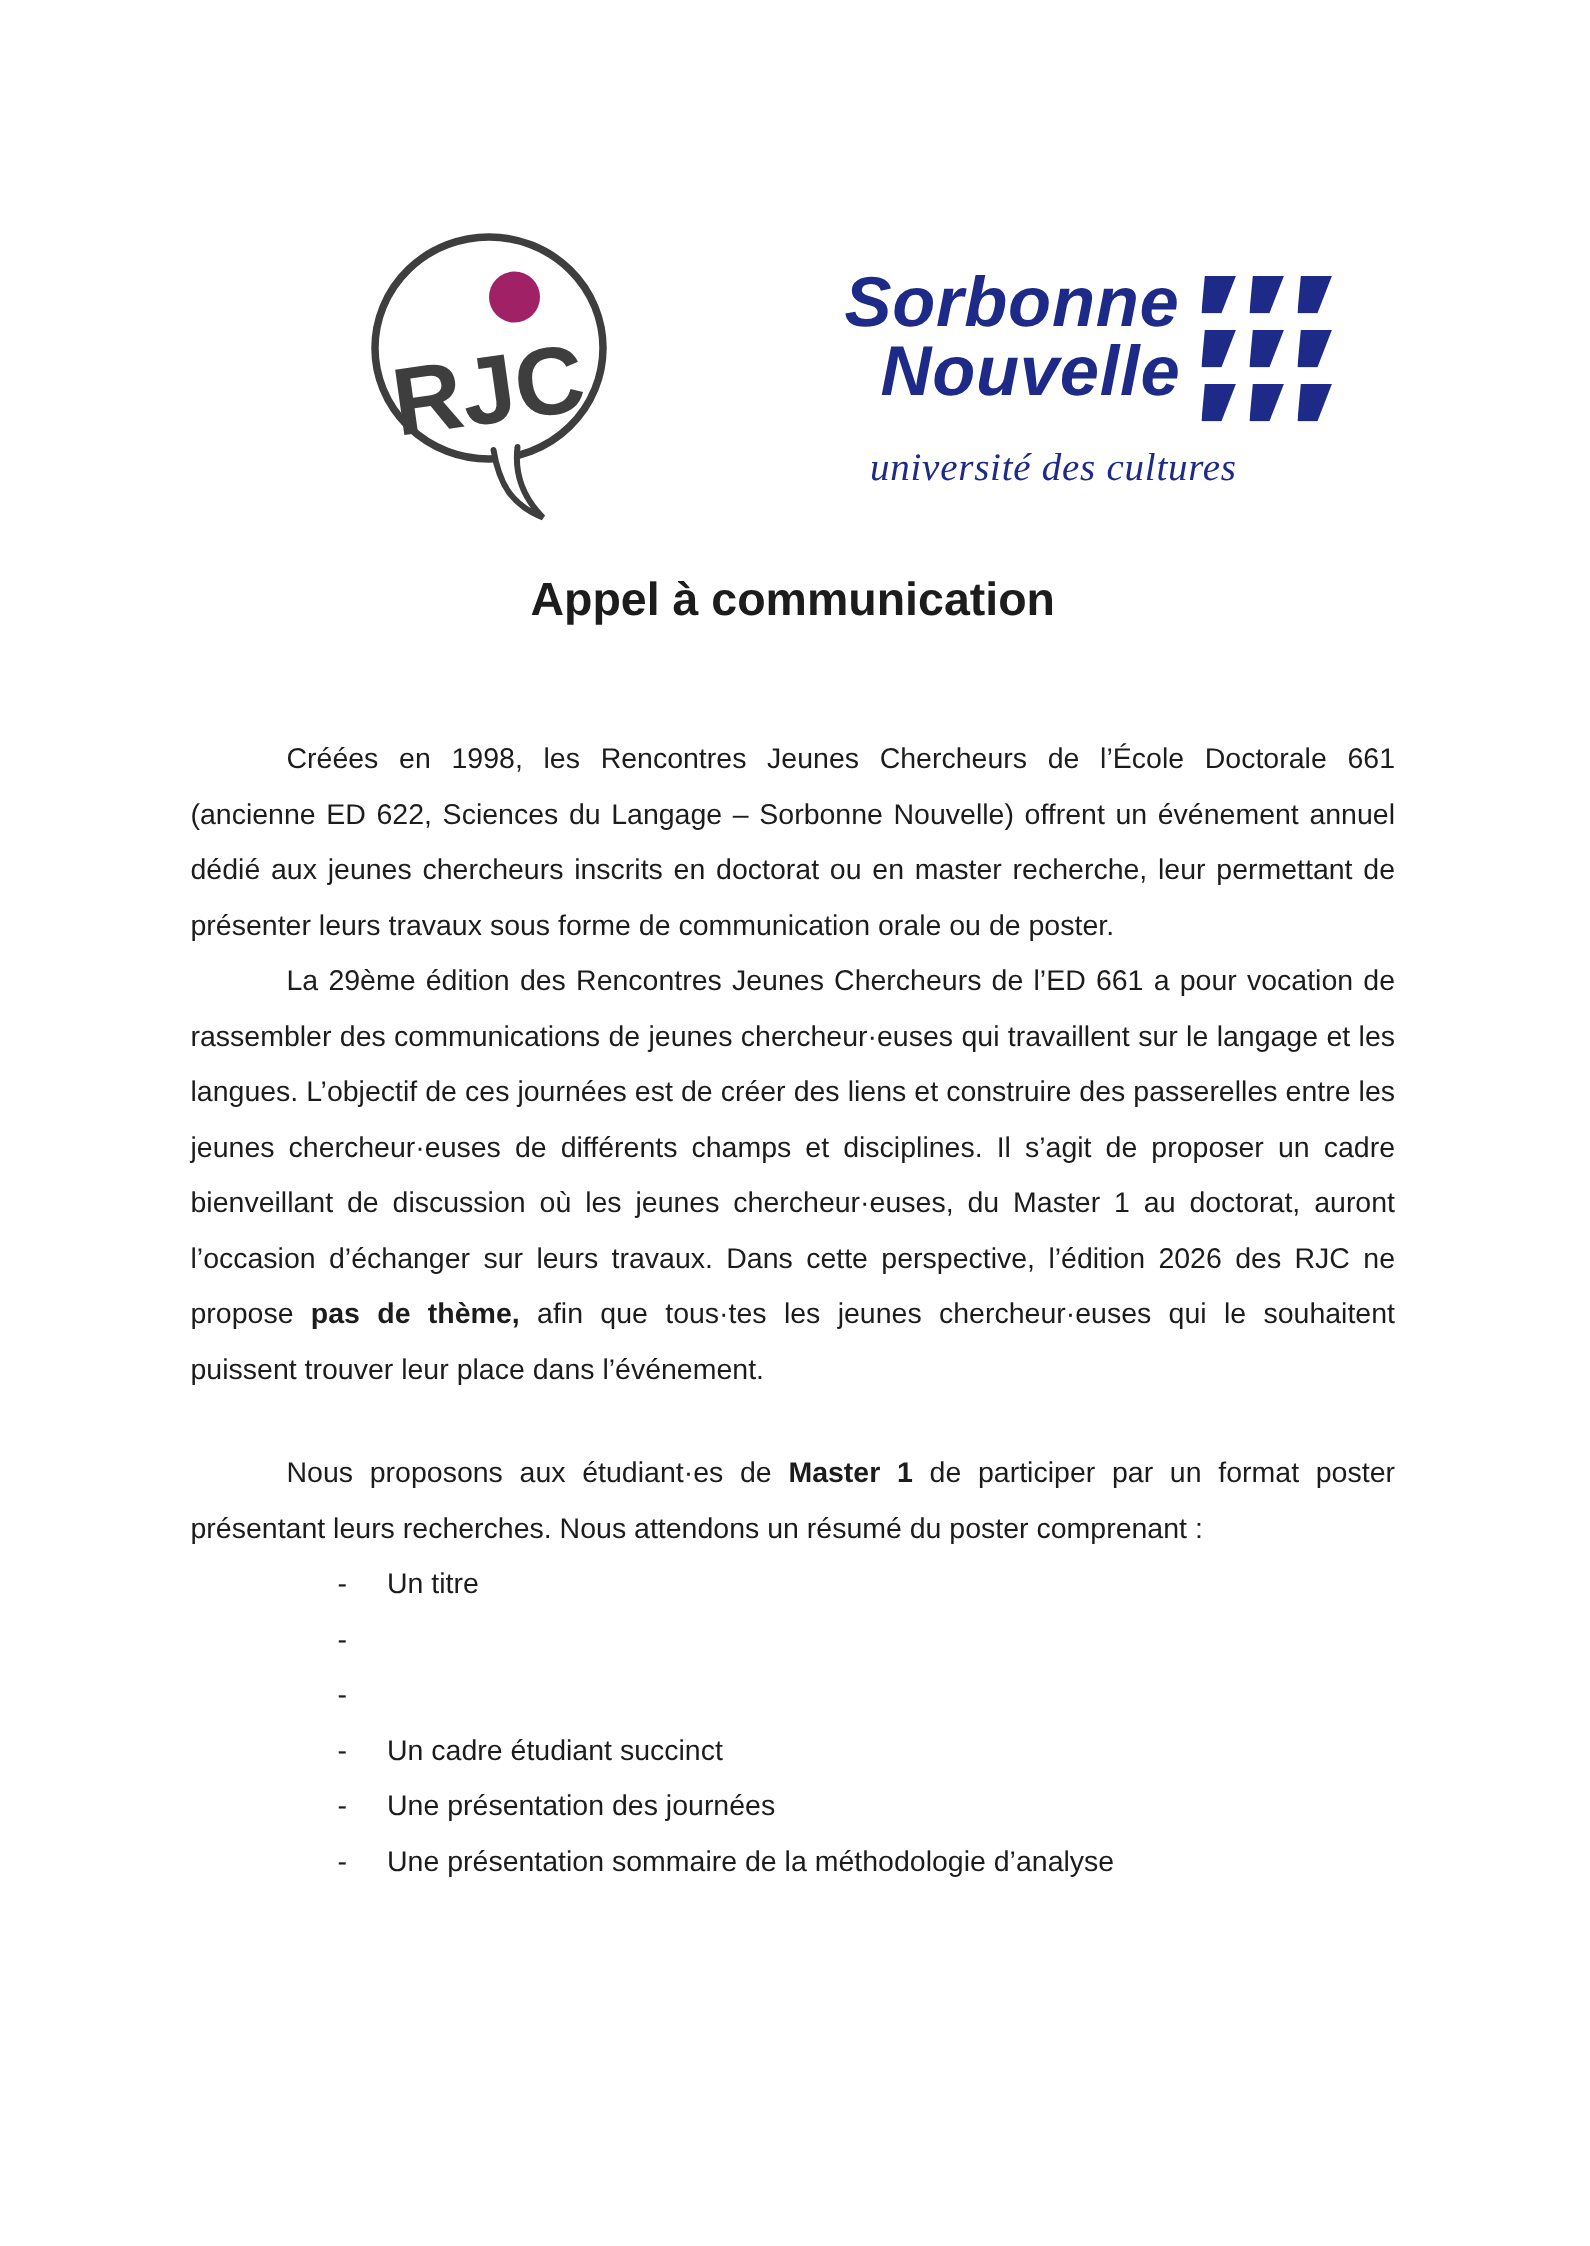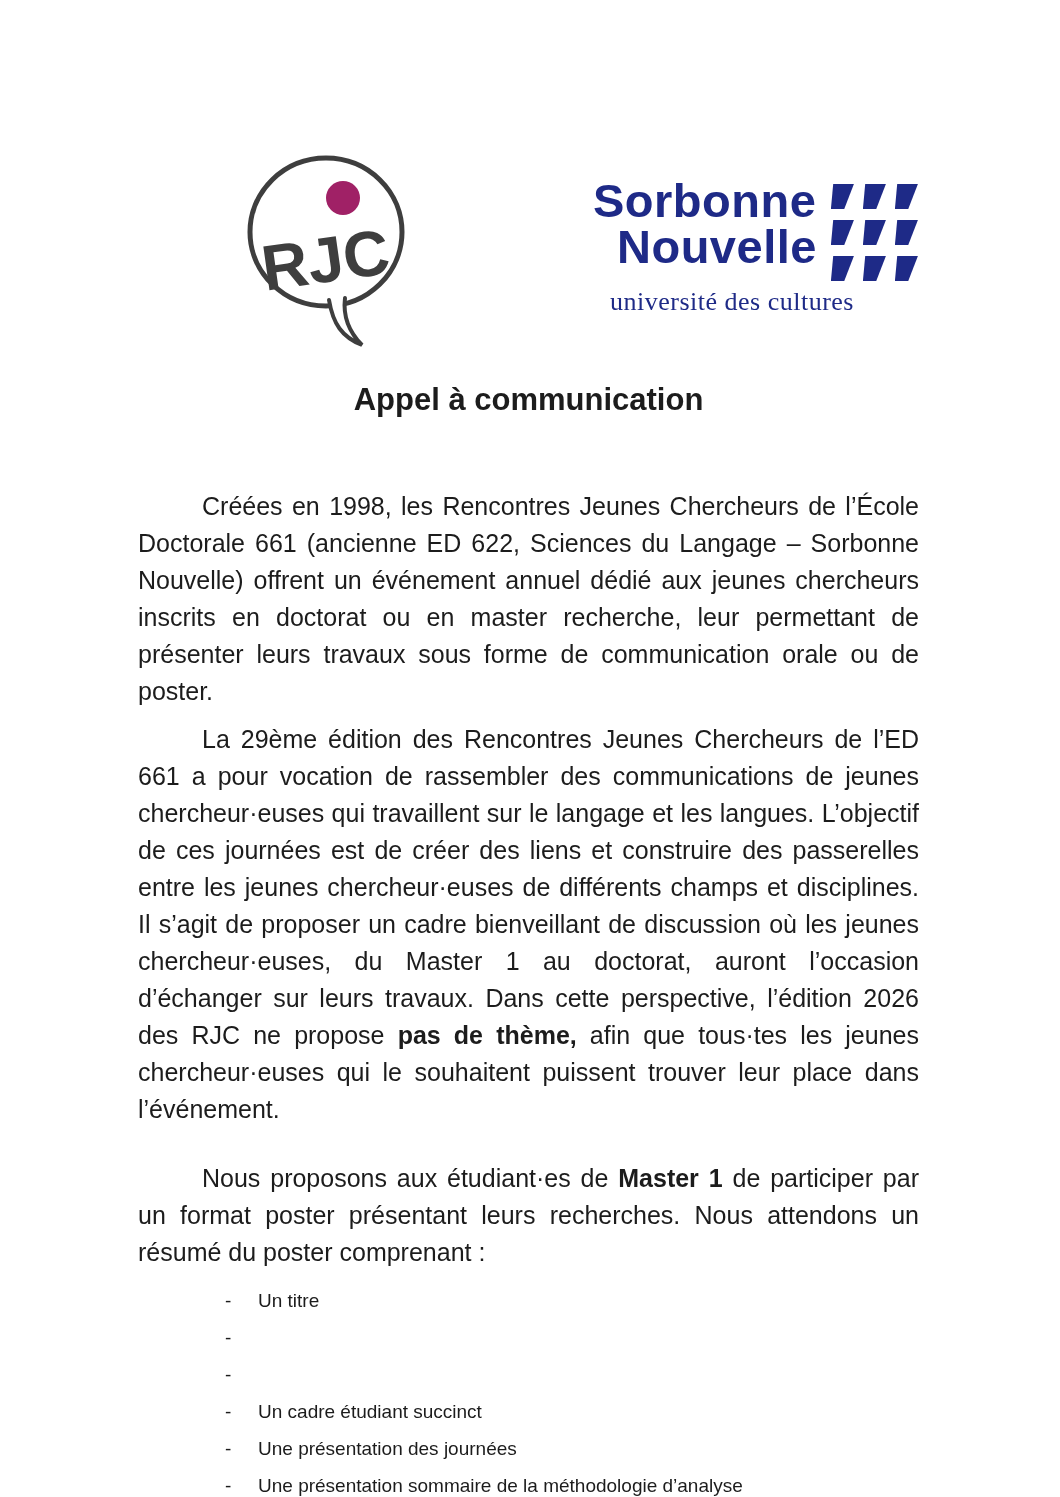--- a/index.html
+++ b/index.html
@@ -11,21 +11,21 @@
     color: #1c1c1c;
     position: relative;
     overflow: hidden;
   }
 
   
   .header { position: absolute; top: 148px; left: 0; width: 100%; height: 200px; }
 
   .rjc-logo { position: absolute; left: 243px; top: 0; }
 
-  .sorbonne-logo { position: absolute; left: 593px; top: 30px; }
+  .sorbonne-logo { position: absolute; left: 563px; top: 30px; font-style: italic; }
   .sn-row { display: flex; align-items: flex-start; }
   .sn-names { line-height: 46px; font-weight: bold; letter-spacing: 0.5px; }
   .sn-line1 { font-size: 47px; }
   .sn-line2 { font-size: 47px; margin-left: 24px; }
   .sn-marks {
     display: grid;
     grid-template-columns: repeat(3, 23px);
     grid-auto-rows: 25px;
     column-gap: 9px;
     row-gap: 11px;
@@ -33,44 +33,44 @@
     margin-top: 6px;
   }
   .sn-mark {
     width: 23px; height: 25px;
     clip-path: polygon(10% 0, 100% 0, 58% 100%, 0 100%);
   }
   .sn-tagline {
     font-family: "Liberation Serif", serif;
     font-size: 26px;
     letter-spacing: 0.5px;
-    margin-top: 6px;
+    margin-top: 16px;
     margin-left: 17px;
   }
 
   
   .content {
     position: absolute;
     top: 382px;
     left: 127px;
     width: 803px;
   }
   .doc-title {
     text-align: center;
     font-weight: bold;
     font-size: 31px;
     color: #1c1c1c;
     margin: 0 0 70px 0;
   }
   .body-para {
-    font-size: 25px;
+    font-size: 19px;
     line-height: 37px;
     text-align: justify;
     text-indent: 64px;
-    margin: 11px;
+    margin: 0;
   }
   .para-space { margin-top: 32px; }
   .seg-bold { font-weight: bold; }
 
   ul.dash-list { list-style: none; margin: 0; padding: 0; }
   ul.dash-list li {
     display: flex;
     padding-left: 98px;
     font-size: 19px;
     line-height: 37px;

